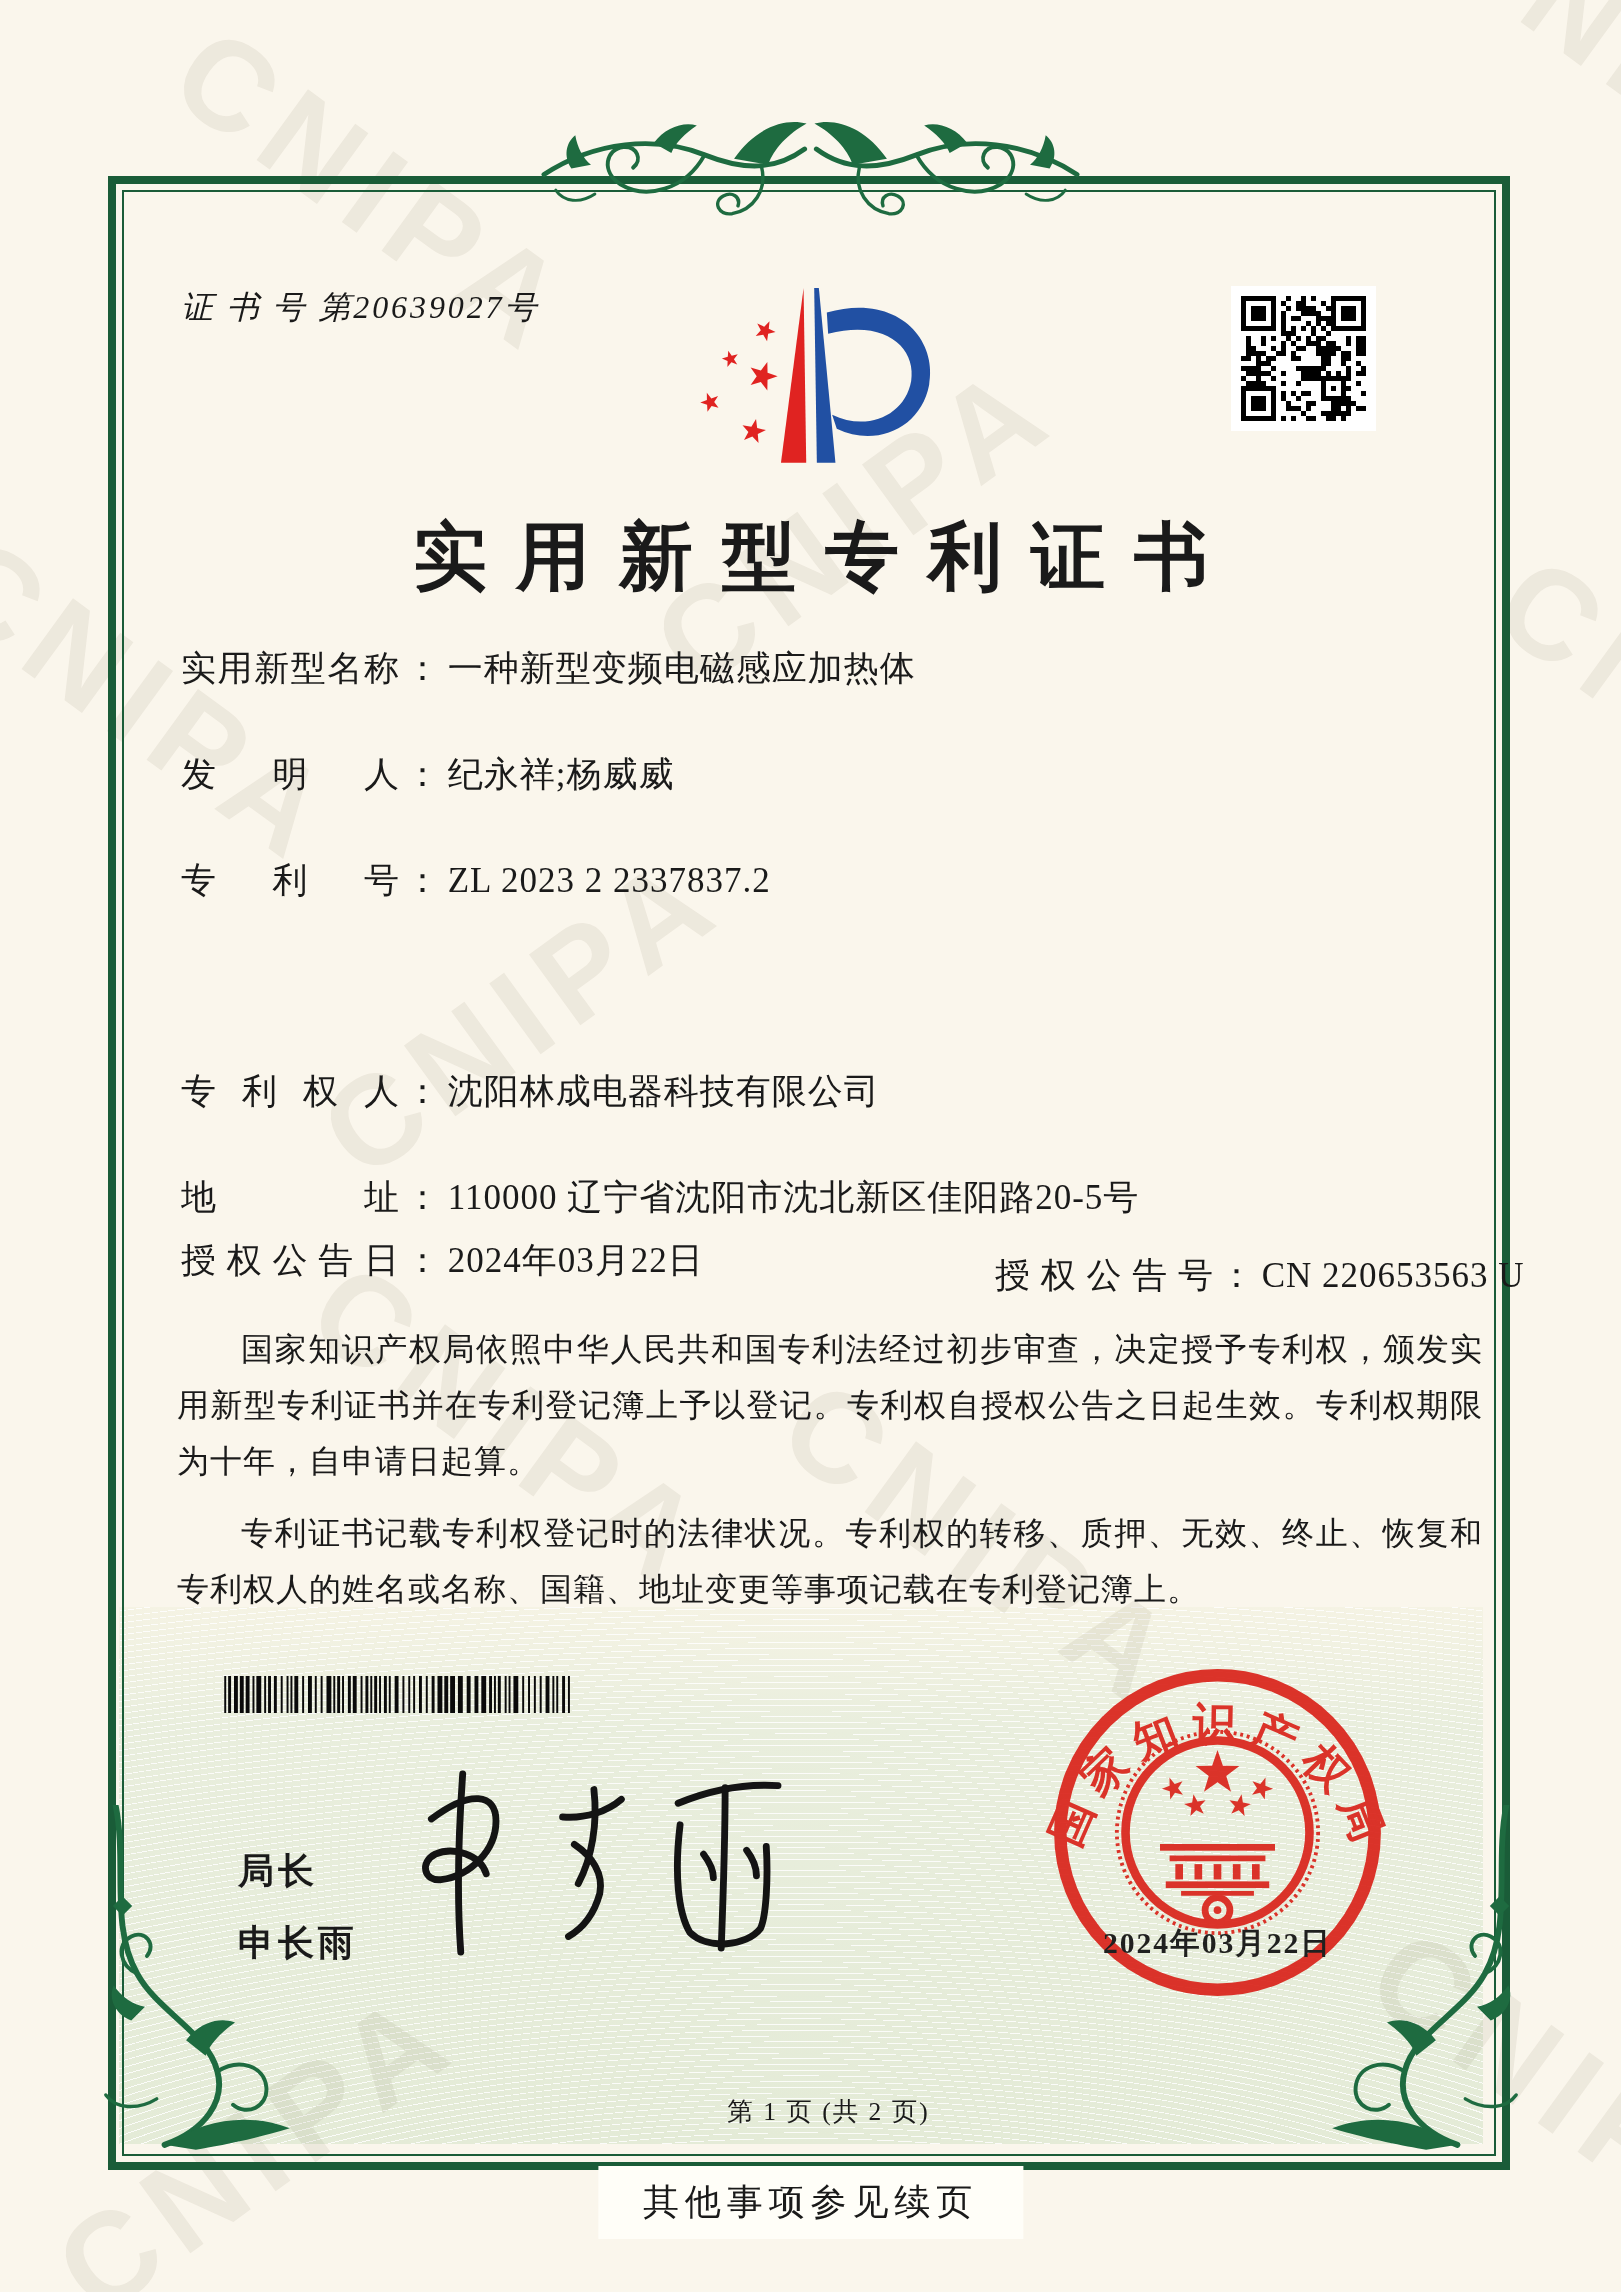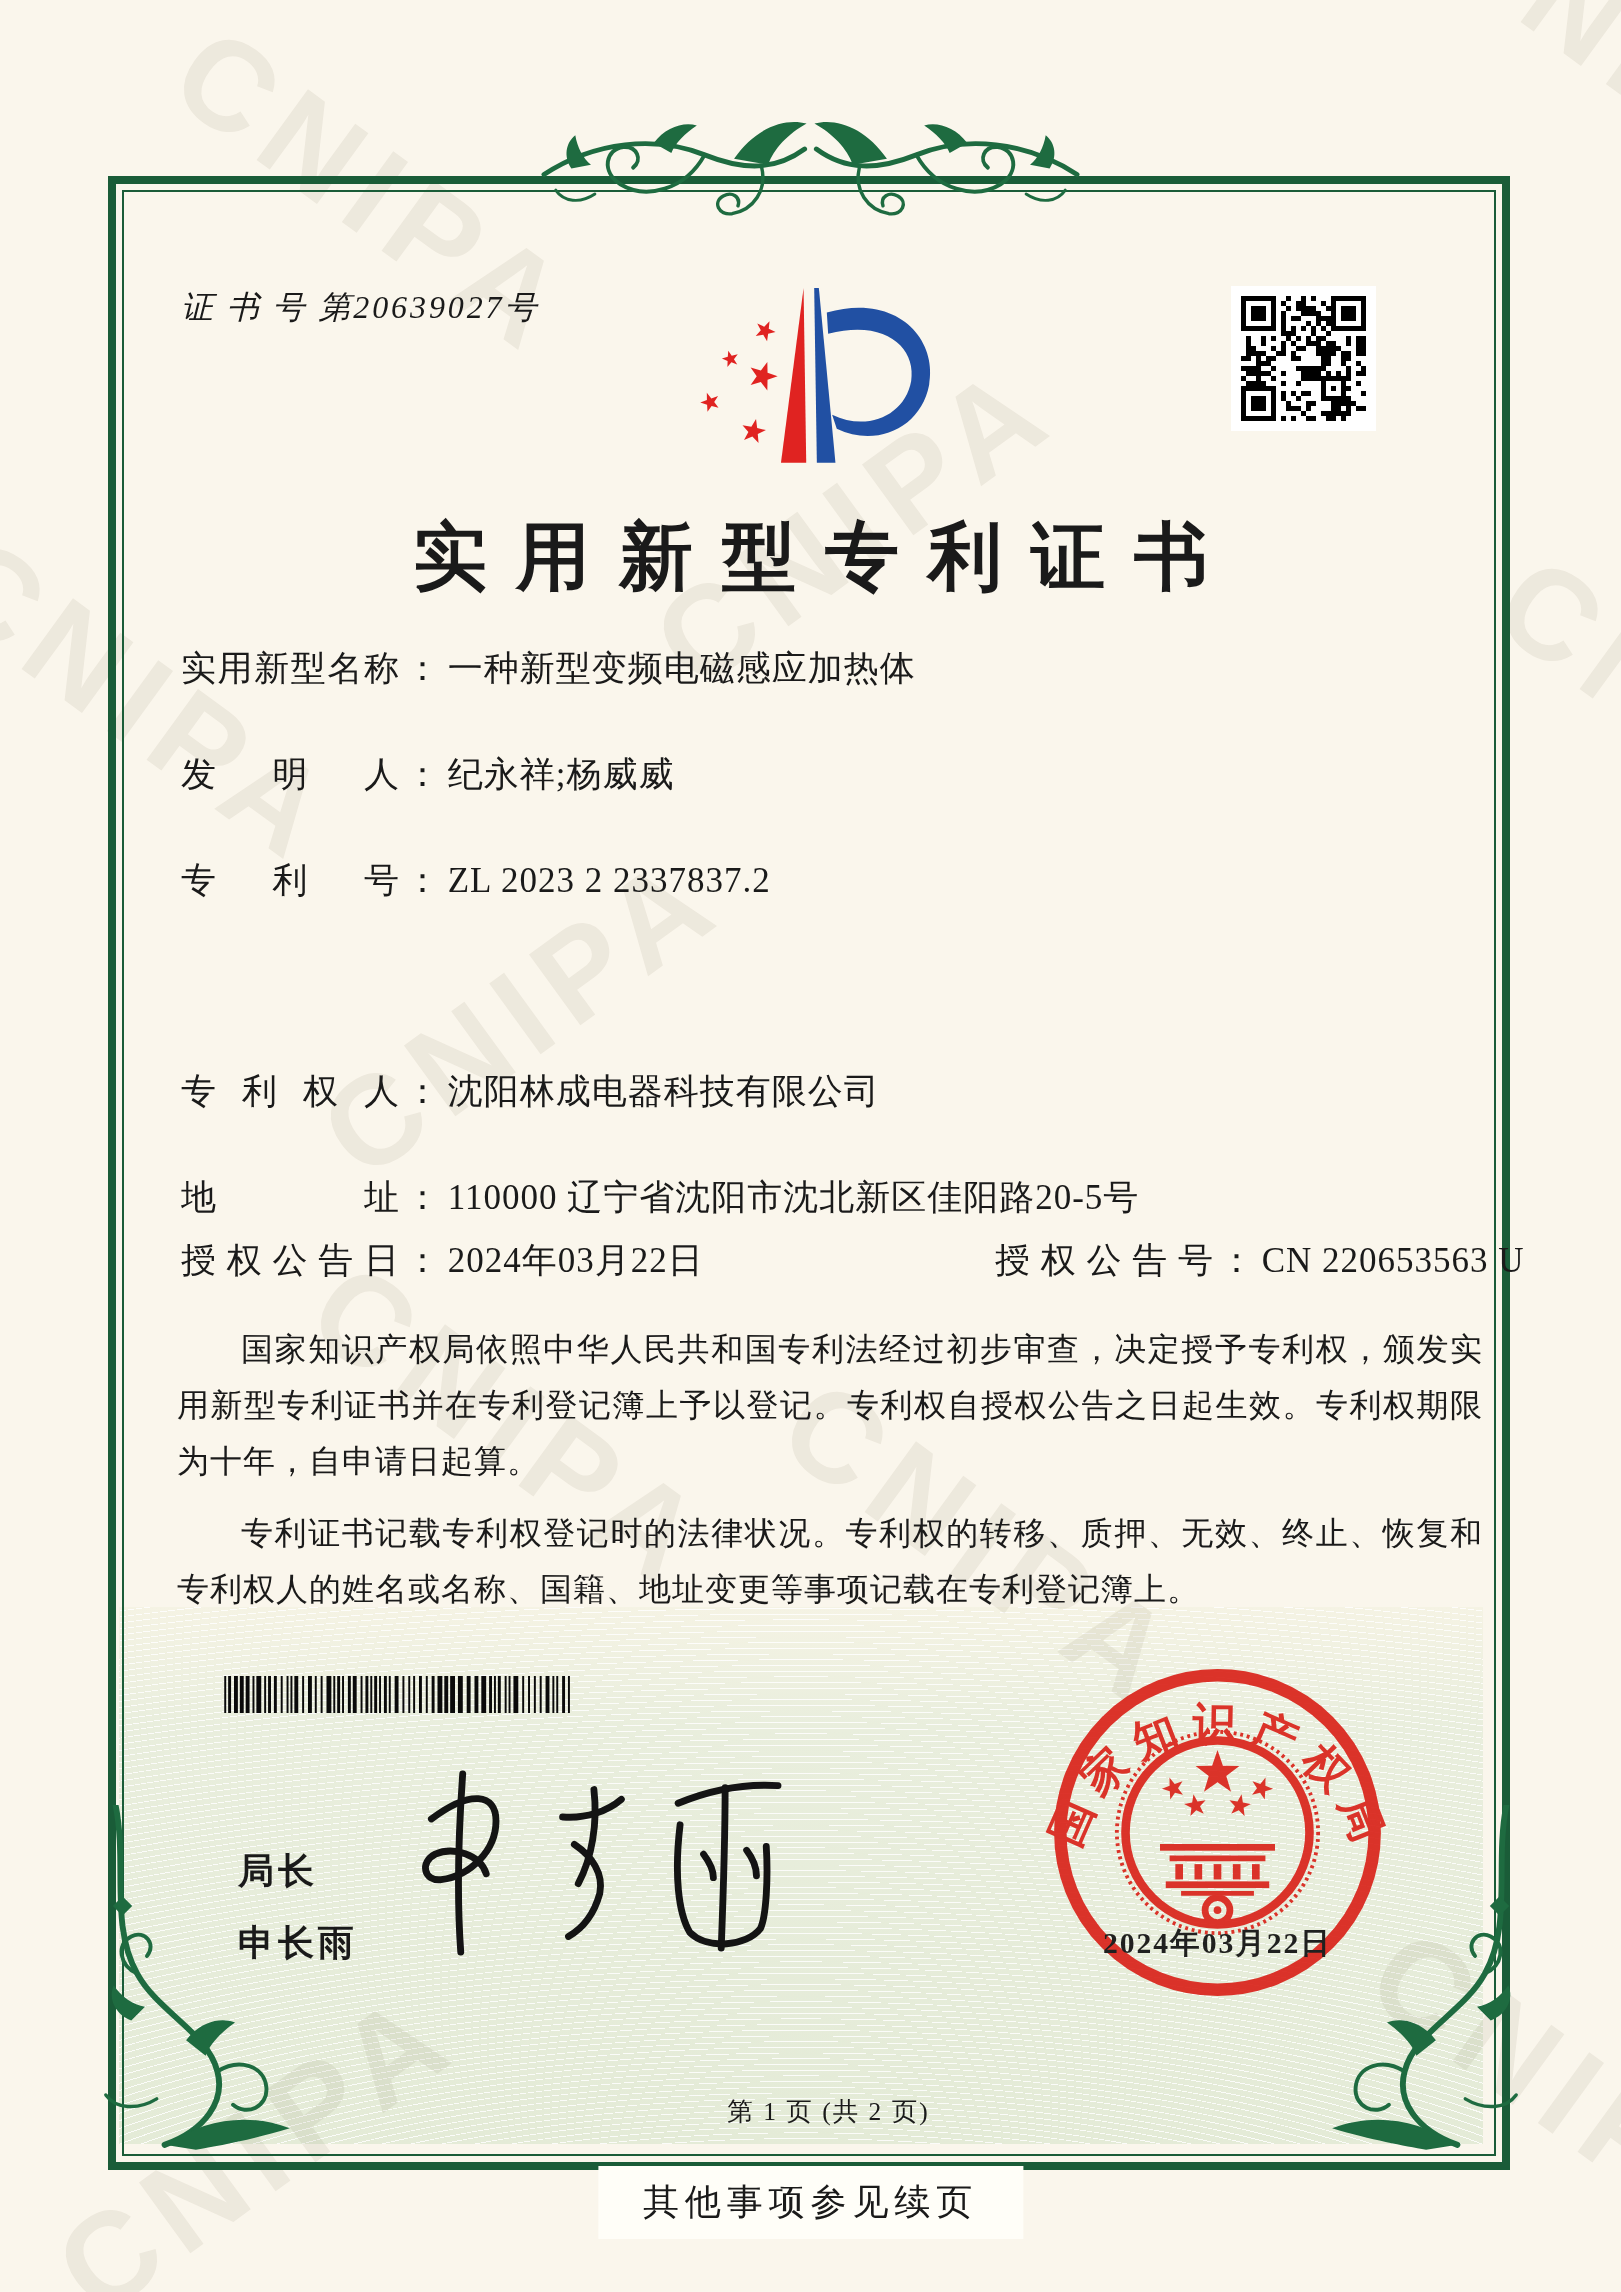--- a/index.html
+++ b/index.html
@@ -25,21 +25,21 @@
   .logo{position:absolute;left:682px;top:259px;z-index:5;}
   .qr-box{position:absolute;left:1231px;top:286px;width:145px;height:145px;background:#fff;z-index:5;
           display:flex;align-items:center;justify-content:center;}
   .title{position:absolute;left:0;top:508px;width:100%;text-align:center;font-size:74px;font-weight:700;
          letter-spacing:29px;text-indent:29px;z-index:5;}
   
   .field-row{position:absolute;left:181px;font-size:35px;z-index:5;white-space:nowrap;}
   .flabel{display:inline-block;width:218px;text-align:justify;text-align-last:justify;vertical-align:bottom;}
   .fcolon{display:inline-block;margin:0 7.8px 0 5.9px;}
   .fvalue{letter-spacing:1px;}
-  .grant2{position:absolute;left:814px;top:0;white-space:nowrap;}
+  .grant2{position:absolute;left:814px;top:15px;white-space:nowrap;}
   
   .body-text{position:absolute;left:140px;top:1321px;width:1306px;z-index:5;font-size:32px;line-height:56px;
              text-align:justify;letter-spacing:1px;margin-left:37px;}
   .body-text p{margin:0;text-indent:2em;}
   .body-text p + p{margin-top:15.7px;}
   
   .barcode{position:absolute;left:221px;top:1676px;z-index:5;}
   .officer{position:absolute;left:238px;z-index:5;font-family:"Liberation Sans","DejaVu Sans",sans-serif;
            font-weight:700;font-size:36px;letter-spacing:3.9px;}
   .sig{position:absolute;left:402px;top:1760px;z-index:6;}

